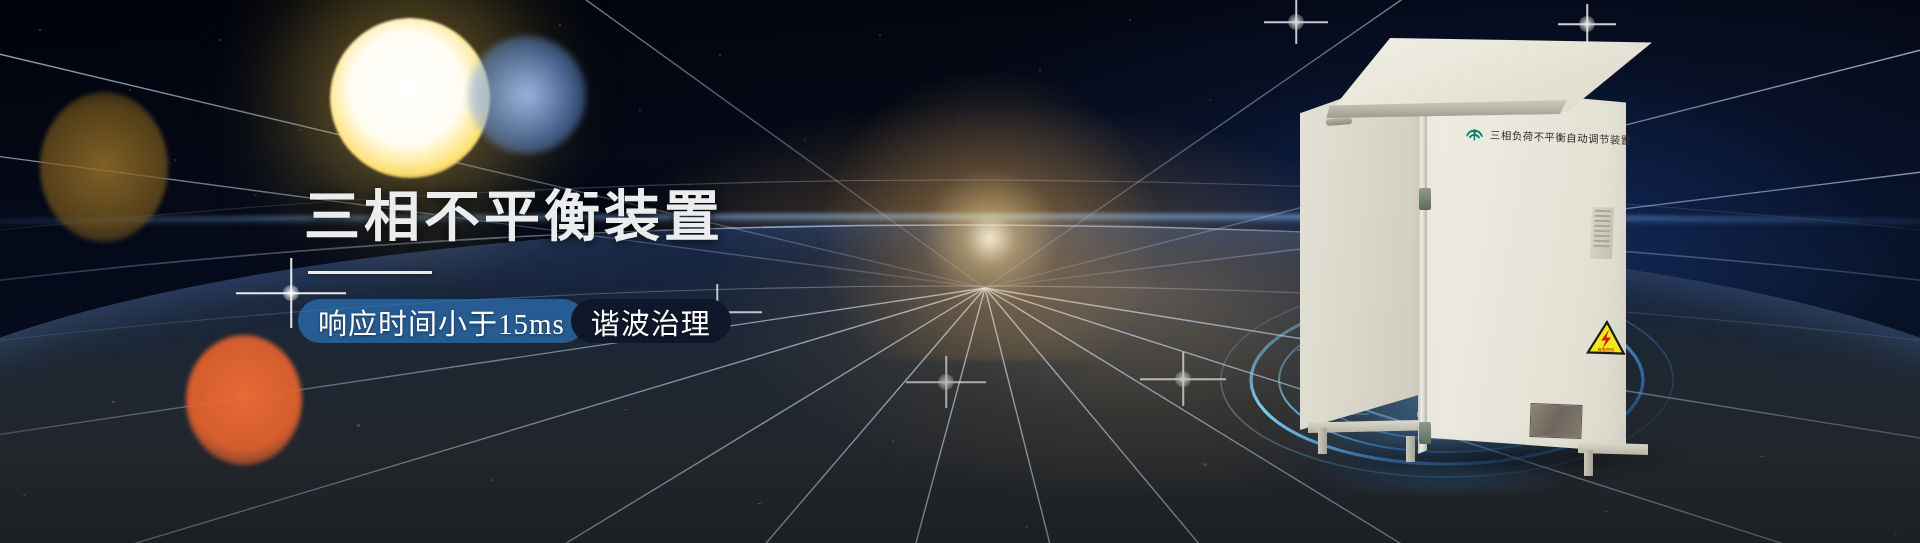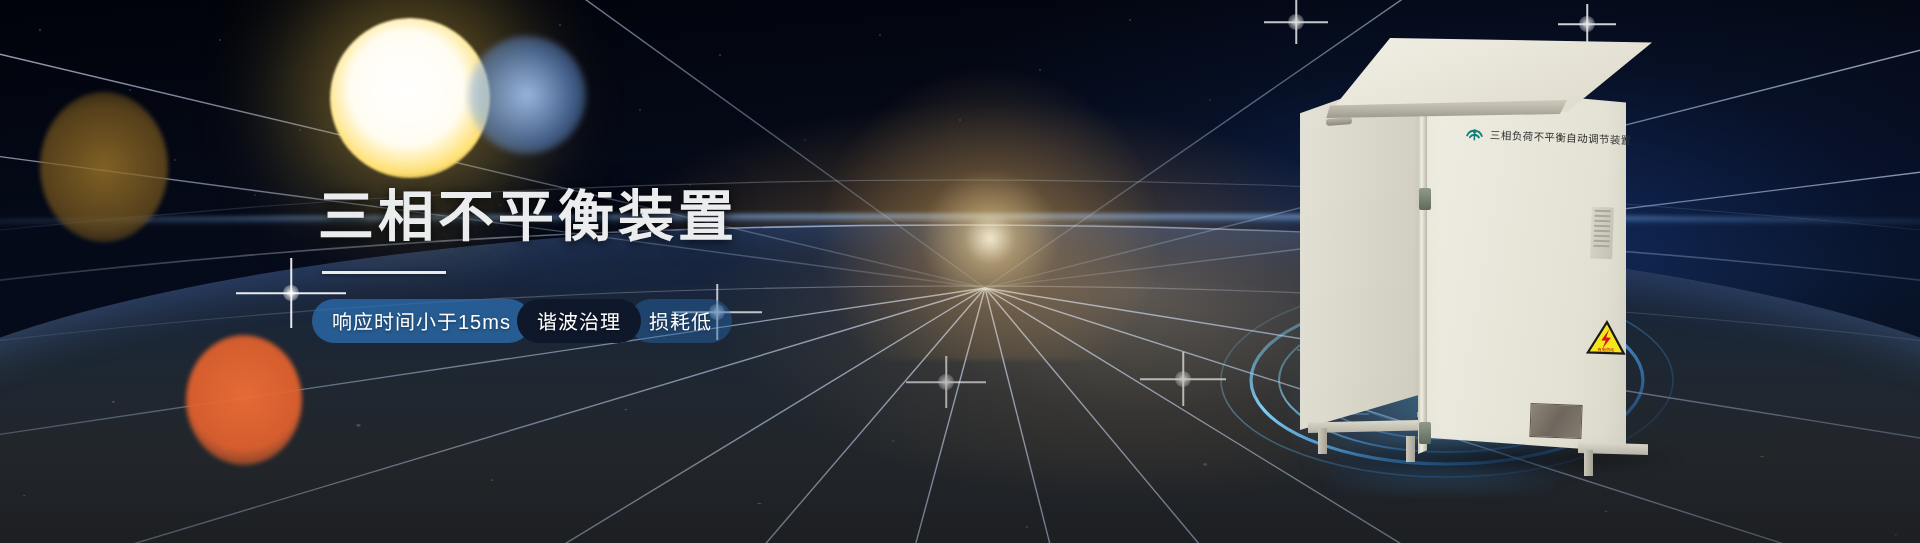--- a/index.html
+++ b/index.html
@@ -238,37 +238,37 @@
   .cab-foot.right{ left:300px; top:420px; width:70px; clip-path:polygon(0% 0%, 100% 18%, 100% 100%, 0% 84%); }
   .cab-leg{
     position:absolute; width:9px; height:26px;
     background:linear-gradient(90deg,#cbc8bb,#a5a295);
   }
   .cab-leg.l1{ left:40px; top:406px; }
   .cab-leg.l2{ left:128px; top:414px; }
   .cab-leg.l3{ left:306px; top:428px; }
 
   
-  .content{ position:absolute; left:318px; top:186px; width:620px; }
+  .content{ position:absolute; left:304px; top:186px; width:620px; }
   .headline{
     font-size:56px; font-weight:700; color:#ebecee; letter-spacing:4px; line-height:1.12;
     font-family:"DejaVu Sans","Liberation Sans",sans-serif;
     text-shadow:0 2px 10px rgba(0,0,0,.65), 0 0 28px rgba(0,0,0,.35);
     white-space:nowrap;
   }
   .rule{
     width:124px; height:3px; background:#e9eaec; margin:22px 0 0 4px;
     box-shadow:0 1px 4px rgba(0,0,0,.5);
   }
   .tags{ display:flex; align-items:center; margin:25px 0 0 -6px; }
   .tag{
     height:44px; display:flex; align-items:center; justify-content:center;
     padding:0 20px; border-radius:22px;
-    color:#fff; font-size:20px; letter-spacing:1px; white-space:nowrap;
-    font-family:Liberation Sans, sans-serif;
+    color:#fff; font-size:29px; letter-spacing:1px; white-space:nowrap;
+    font-family:Liberation Serif, serif;
     text-shadow:0 1px 3px rgba(0,0,0,.45);
   }
   .tag.t1{ background:rgba(43,113,181,.72); }
   .tag.t2{ background:#0f172a; margin-left:-14px; position:relative; z-index:2; }
   .tag.t3{ background:rgba(38,104,172,.45); margin-left:-12px; }
 </style>
 </head>
 <body>
 
 <div class="banner">
@@ -450,17 +450,16 @@
   </div>
 
   <div class="content">
     <div class="headline">三相不平衡装置</div>
 
     <div class="rule"></div>
 
     <div class="tags">
       <div class="tag t1">响应时间小于15ms</div>
       <div class="tag t2">谐波治理</div>
-      <div class="tag t3">损耗低</div>
     </div>
   </div>
 
 </div>
 
 </body></html>

